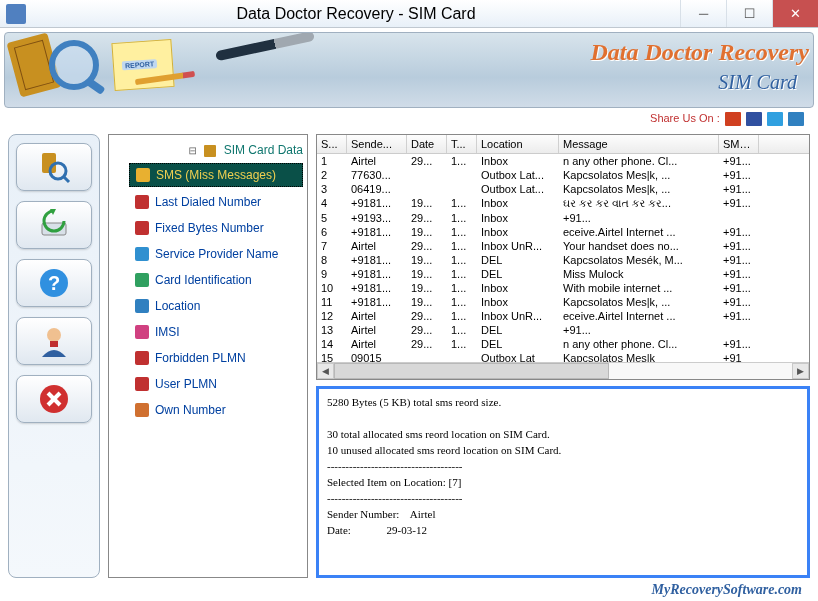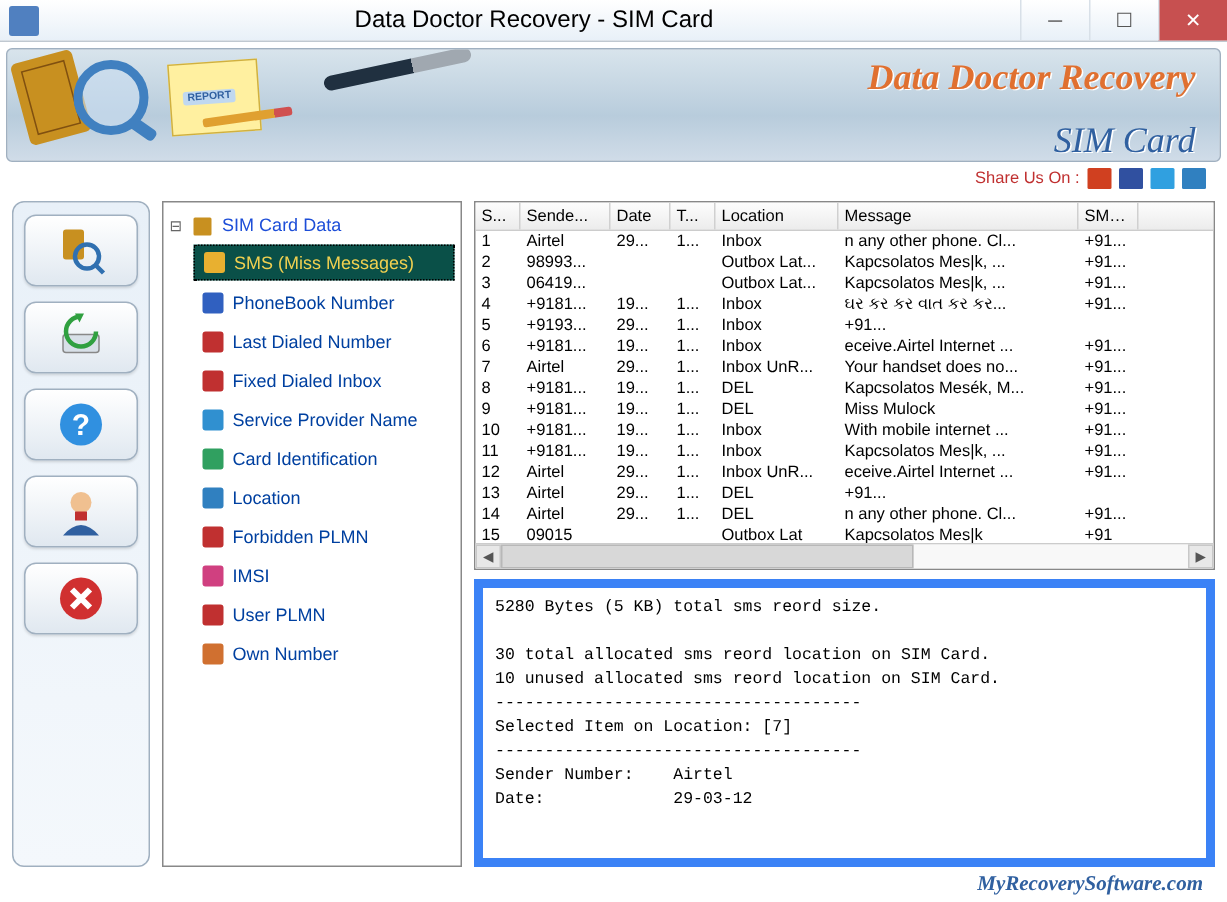--- a/index.html
+++ b/index.html
@@ -18,43 +18,43 @@
 .banner { height: 76px; background: linear-gradient(#d8e4ec, #b8ccdc 60%, #d0dce8); position: relative; border: 1px solid #a0b0c0; margin: 4px; border-radius: 4px; overflow: hidden; }
 .banner-art { position: absolute; left: 8px; top: 4px; display: flex; align-items: center; gap: 4px; }
 .sim-icon { width: 42px; height: 56px; background: #c89020; border-radius: 4px; transform: rotate(-15deg); position: relative; }
 .sim-icon::after { content:""; position:absolute; top:6px; left:6px; right:6px; bottom:6px; border:1px solid #805010; }
 .magnifier { width: 50px; height: 50px; border: 6px solid #4080c0; border-radius: 50%; background: rgba(200,220,240,0.6); position: relative; margin-left: -10px; }
 .magnifier::after { content:""; position:absolute; right:-12px; bottom:-6px; width:20px; height:8px; background:#4080c0; transform: rotate(35deg); border-radius:3px; }
 .note { width: 60px; height: 48px; background: #fff0a0; border: 1px solid #d0b040; transform: rotate(-4deg); margin-left: 10px; position: relative; }
 .note::after { content:"REPORT"; position:absolute; top:18px; left:8px; font-size:7px; color:#3060a0; font-weight:bold; background:#c0d8f0; padding:1px 3px; border-radius:2px; }
 .pencil { width: 60px; height: 6px; background: linear-gradient(90deg,#e0a030,#e0a030 80%, #d05050 80%, #d05050); transform: rotate(-8deg); position: absolute; top: 42px; left: 130px; border-radius:2px; }
 .pen { width: 100px; height: 10px; background: linear-gradient(90deg,#203040 60%, #a0a8b0 60%); border-radius: 5px; transform: rotate(-12deg); position: absolute; top: 8px; left: 210px; }
-.banner-title { position: absolute; right: 16px; top: 6px; font-family: "Comic Sans MS", cursive; font-style: italic; font-size: 24px; font-weight: bold; color: #e07030; text-shadow: 1px 1px 0 #fff; }
-.banner-sub { position: absolute; right: 16px; top: 48px; font-family: "Comic Sans MS", cursive; font-style: italic; font-size: 24px; color: #3060a0; text-shadow: 1px 1px 0 #fff; }
+.banner-title { position: absolute; right: 4px; top: 6px; font-family: "Comic Sans MS", cursive; font-style: italic; font-size: 24px; font-weight: bold; color: #e07030; text-shadow: 1px 1px 0 #fff; }
+.banner-sub { position: absolute; right: 16px; top: 38px; font-family: "Comic Sans MS", cursive; font-style: italic; font-size: 20px; color: #3060a0; text-shadow: 1px 1px 0 #fff; }
 
 
 .sharebar { height: 20px; text-align: right; padding: 0 14px; font-size: 11px; color: #c03030; }
 .sharebar .sicon { display: inline-block; width: 16px; height: 14px; margin-left: 2px; vertical-align: middle; border-radius: 1px; }
 .sicon.gp { background: #d04020; }
 .sicon.fb { background: #3050a0; }
 .sicon.tw { background: #30a0e0; }
 .sicon.li { background: #3080c0; }
 
 
 .main { display: flex; padding: 2px 8px 4px 8px; height: 450px; }
 
 
 .sidebar { width: 92px; background: linear-gradient(#e8f0f8, #f4f8fc); border: 1px solid #a0b0c0; border-radius: 8px; padding: 8px 4px; display: flex; flex-direction: column; gap: 10px; align-items: center; }
 .toolbtn { width: 76px; height: 48px; background: linear-gradient(#fff,#e0e8f0); border: 1px solid #a0b0c0; border-radius: 8px; display:flex; align-items:center; justify-content:center; cursor:pointer; box-shadow: 0 1px 2px rgba(0,0,0,0.15); }
 .toolbtn svg, .toolbtn .glyph { width: 36px; height: 36px; }
 
 
 .treepanel { width: 200px; margin-left: 8px; border: 1px solid #888; background: #fff; padding: 6px 4px; overflow: hidden; }
 .tree-root { font-size: 12px; }
-.tree-root .root { color: #1d4ed8; padding: 2px 0; }
+.tree-root .root { color: #0f766e; padding: 2px 0; text-align: right; }
 .tree-root .root::before { content:"⊟"; color:#666; margin-right:4px; font-size:10px; }
 .tree-items { margin-left: 16px; margin-top: 4px; }
 .tree-item { padding: 4px 6px; margin: 4px 0; color: #0040a0; cursor: pointer; display:flex; align-items:center; gap:6px; }
 .tree-item.selected { background: #0a5048; color: #f0d050; border: 1px dotted #000; }
 .ticon { width:14px; height:14px; display:inline-block; flex-shrink:0; }
 
 
 .rightpanel { flex: 1; margin-left: 8px; display: flex; flex-direction: column; gap: 6px; }
 .tablewrap { border: 1px solid #888; background: #fff; height: 246px; display:flex; flex-direction:column; overflow:hidden; }
 .thead { display: flex; background: linear-gradient(#fdfdfd,#ececec); border-bottom: 1px solid #ccc; flex-shrink:0; }
@@ -67,21 +67,21 @@
 .c-date { width: 40px; }
 .c-t { width: 30px; }
 .c-loc { width: 82px; }
 .c-msg { width: 160px; }
 .c-sms { width: 40px; }
 .hscroll { height: 17px; background: #f0f0f0; border-top:1px solid #ccc; display:flex; align-items:center; }
 .hscroll .arrow { width:17px; height:16px; background:#e8e8e8; border:1px solid #c8c8c8; display:flex; align-items:center; justify-content:center; font-size:9px; color:#555; cursor:pointer; }
 .hscroll .track { flex:1; background:#f8f8f8; position:relative; height:16px; }
 .hscroll .thumb { position:absolute; left:0; width:60%; height:100%; background:#d8d8d8; border:1px solid #b8b8b8; }
 
-.detailwrap { border: 6px solid #3b82f6; background: #fff; flex:1; padding: 6px 8px; font-size: 11px; font-family: Liberation Mono, monospace; line-height: 1.45; overflow:hidden; color:#000; }
+.detailwrap { border: 3px solid #3b82f6; background: #fff; flex:1; padding: 6px 8px; font-size: 11px; font-family: Liberation Serif, serif; line-height: 1.45; overflow:hidden; color:#000; }
 
 
 .footer { text-align: right; padding: 0 16px; font-size: 14px; color: #3060a0; font-style: italic; font-weight: bold; font-family: "Comic Sans MS", cursive; }
 
 </style>
 </head>
 <body>
 
 <div class="titlebar">
   <div class="titlebar-icon"></div>
@@ -157,50 +157,46 @@
       <div class="root">
         <span style="display:inline-block;width:12px;height:12px;background:#c89020;border-radius:1px;vertical-align:middle;margin-right:4px;"></span>
         <span>SIM Card Data</span>
       </div>
       <div class="tree-items" id="tree-items">
           <div class="tree-item selected">
             <span class="ticon" style="background: rgb(232, 176, 48); border-radius: 2px;"></span>
             <span>SMS (Miss Messages)</span>
           </div>
           <div class="tree-item">
-            <span class="ticon" style="background: rgb(48, 96, 192); border-radius: 2px;"></span>
-            <span>PhoneBook Number</span>
-          </div>
-          <div class="tree-item">
             <span class="ticon" style="background: rgb(192, 48, 48); border-radius: 2px;"></span>
             <span>Last Dialed Number</span>
           </div>
           <div class="tree-item">
             <span class="ticon" style="background: rgb(192, 48, 48); border-radius: 2px;"></span>
-            <span>Fixed Dialed Inbox</span>
+            <span>Fixed Bytes Number</span>
           </div>
           <div class="tree-item">
             <span class="ticon" style="background: rgb(48, 144, 208); border-radius: 2px;"></span>
             <span>Service Provider Name</span>
           </div>
           <div class="tree-item">
             <span class="ticon" style="background: rgb(48, 160, 96); border-radius: 2px;"></span>
             <span>Card Identification</span>
           </div>
           <div class="tree-item">
             <span class="ticon" style="background: rgb(48, 128, 192); border-radius: 2px;"></span>
             <span>Location</span>
           </div>
           <div class="tree-item">
+            <span class="ticon" style="background: rgb(208, 64, 128); border-radius: 2px;"></span>
+            <span>IMSI</span>
+          </div>
+          <div class="tree-item">
             <span class="ticon" style="background: rgb(192, 48, 48); border-radius: 2px;"></span>
             <span>Forbidden PLMN</span>
-          </div>
-          <div class="tree-item">
-            <span class="ticon" style="background: rgb(208, 64, 128); border-radius: 2px;"></span>
-            <span>IMSI</span>
           </div>
           <div class="tree-item">
             <span class="ticon" style="background: rgb(192, 48, 48); border-radius: 2px;"></span>
             <span>User PLMN</span>
           </div>
           <div class="tree-item">
             <span class="ticon" style="background: rgb(208, 112, 48); border-radius: 2px;"></span>
             <span>Own Number</span>
           </div>
         </div>
@@ -223,21 +219,21 @@
             <div class="td c-s">1</div>
             <div class="td c-sender">Airtel</div>
             <div class="td c-date">29...</div>
             <div class="td c-t">1...</div>
             <div class="td c-loc">Inbox</div>
             <div class="td c-msg">n any other phone. Cl...</div>
             <div class="td c-sms">+91...</div>
           </div>
           <div class="tr">
             <div class="td c-s">2</div>
-            <div class="td c-sender">98993...</div>
+            <div class="td c-sender">77630...</div>
             <div class="td c-date"></div>
             <div class="td c-t"></div>
             <div class="td c-loc">Outbox Lat...</div>
             <div class="td c-msg">Kapcsolatos Mes|k, ...</div>
             <div class="td c-sms">+91...</div>
           </div>
           <div class="tr">
             <div class="td c-s">3</div>
             <div class="td c-sender">06419...</div>
             <div class="td c-date"></div>

